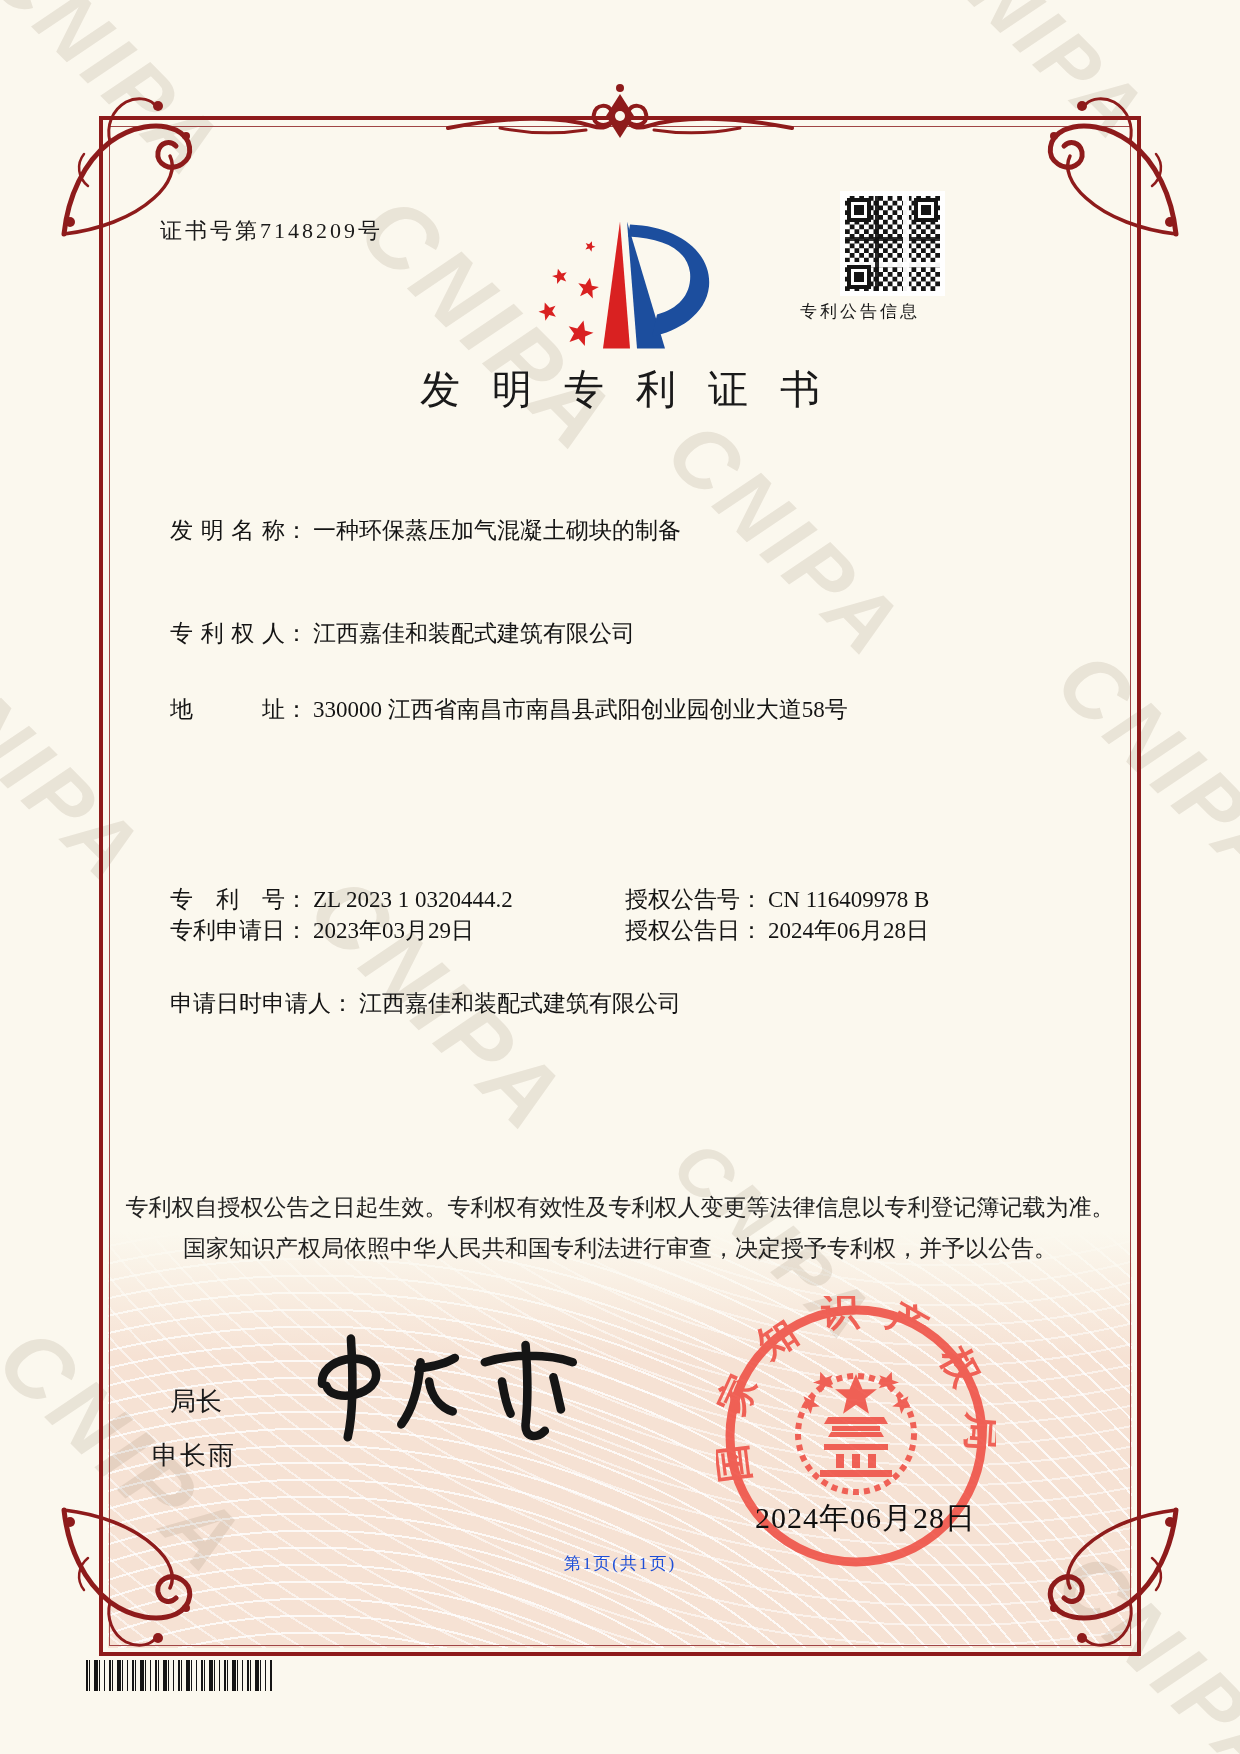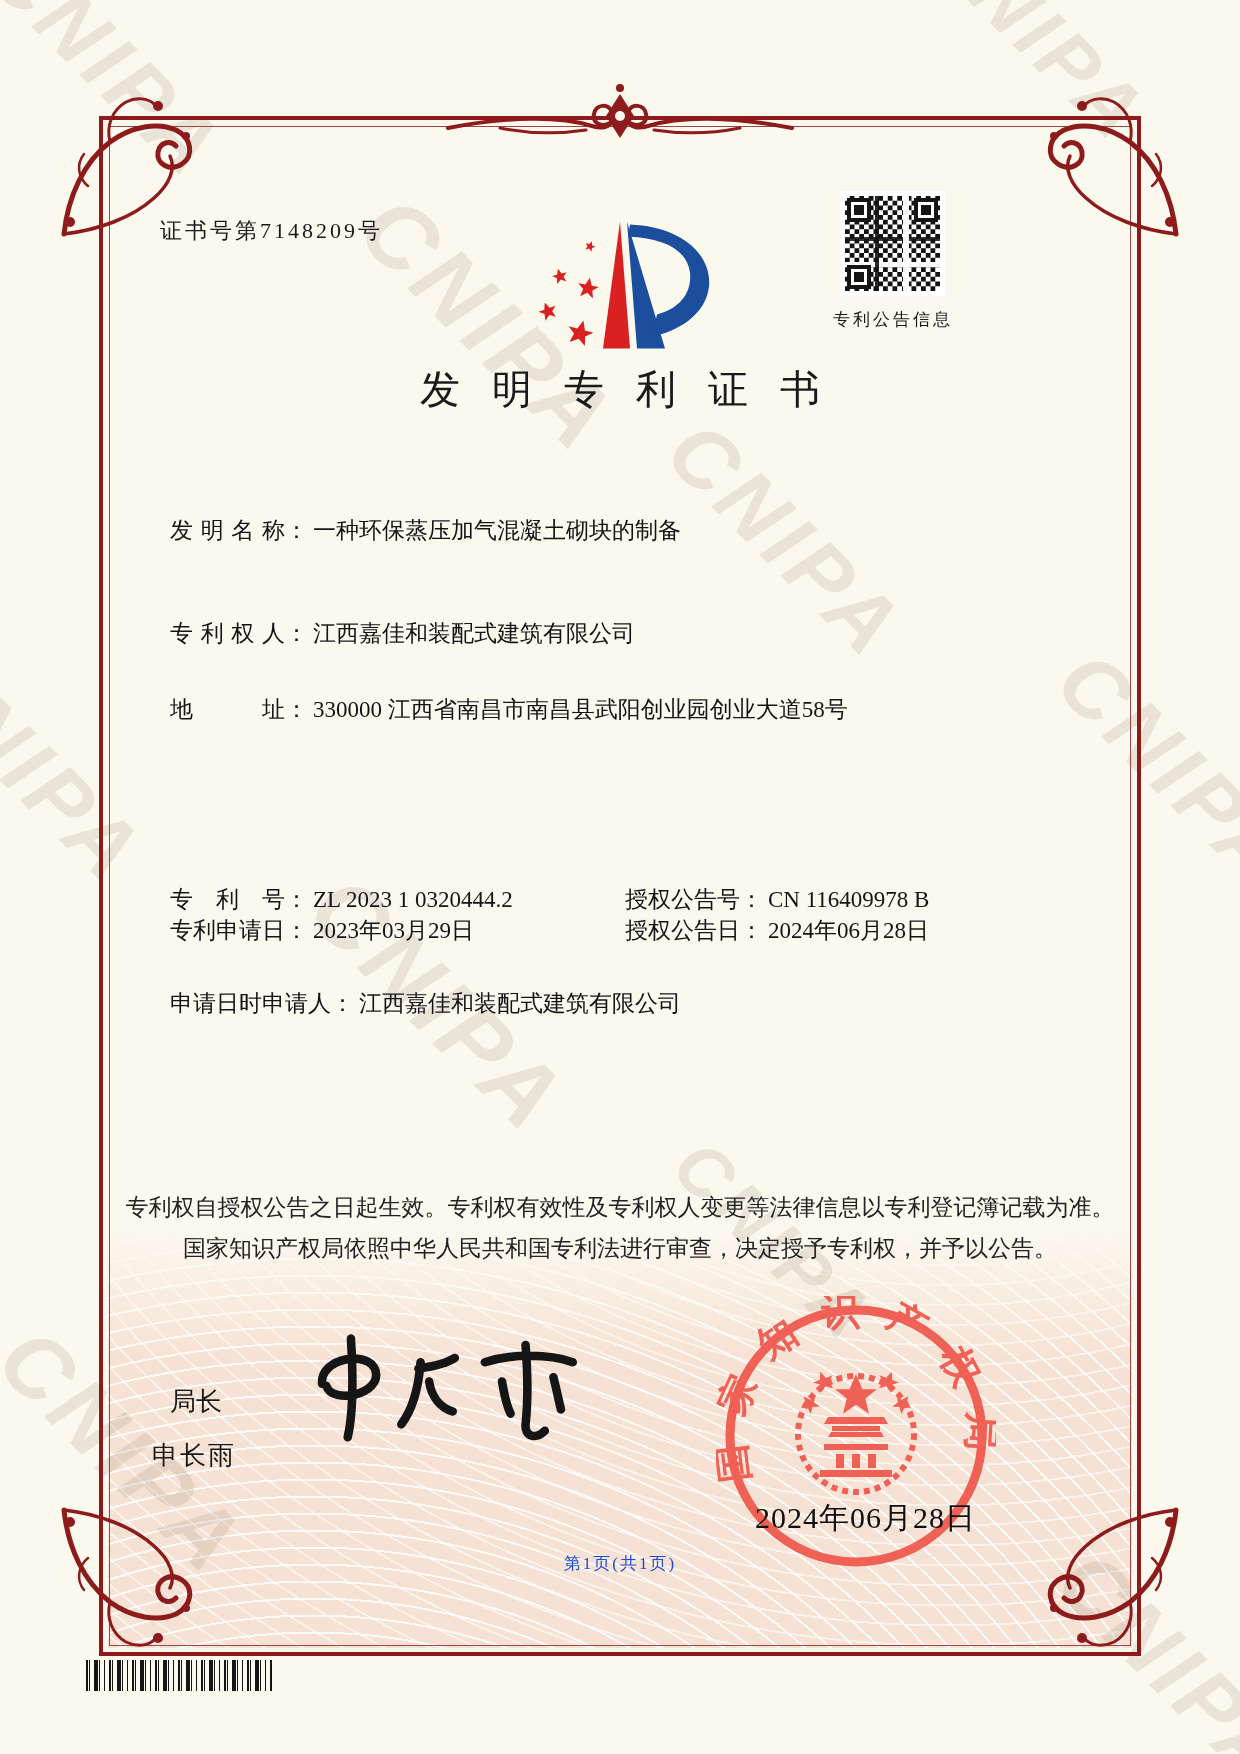--- a/index.html
+++ b/index.html
@@ -39,21 +39,21 @@
   .logo{position:absolute;left:530px;top:198px;width:185px;height:156px;z-index:5;}
   .qr{position:absolute;left:845px;top:196px;width:95px;height:95px;background:#fff;z-index:5;
       background-image:
         linear-gradient(90deg,transparent 0 30px,rgba(17,17,17,.9) 30px 34px,transparent 34px 58px,rgba(255,255,255,.95) 58px 64px,transparent 64px),
         linear-gradient(0deg,transparent 0 24px,rgba(255,255,255,.95) 24px 29px,transparent 29px 50px,rgba(17,17,17,.85) 50px 54px,transparent 54px),
         repeating-conic-gradient(#141414 0% 25%,#ffffff 0% 50%);
       background-size:auto,auto,9.5px 9.5px;background-position:center;box-shadow:0 0 0 5px #fff;}
   .finder{position:absolute;width:24px;height:24px;background:#fff;border:4.5px solid #141414;box-sizing:border-box;}
   .finder::after{content:"";position:absolute;inset:3px;background:#141414;}
   .finder-tl{left:2px;top:2px;} .finder-tr{right:2px;top:2px;} .finder-bl{left:2px;bottom:2px;}
-  .qr-caption{position:absolute;left:818px;top:300px;width:150px;text-align:center;font-size:17px;letter-spacing:3px;z-index:5;margin-top:8px;}
+  .qr-caption{position:absolute;left:785px;top:300px;width:150px;text-align:center;font-size:17px;letter-spacing:3px;z-index:5;}
   .doc-title{position:absolute;left:0;right:0;top:362px;text-align:center;font-size:40px;font-weight:400;
              letter-spacing:32px;text-indent:32px;z-index:5;}
   
   .row{position:absolute;left:170px;width:980px;font-size:23px;white-space:nowrap;z-index:5;color:#141414;}
   .row .val{margin-left:5px;}
   .row .col2{position:absolute;left:455px;top:0;}
   .r0{top:515px;} .r1{top:618px;} .r2{top:694px;} .r3{top:765px;}
   .r4{top:884px;} .r5{top:915px;} .r6{top:988px;} .r7{top:1062px;}
   
   .legal{position:absolute;left:120px;width:1000px;top:1188px;text-align:center;font-size:23px;

